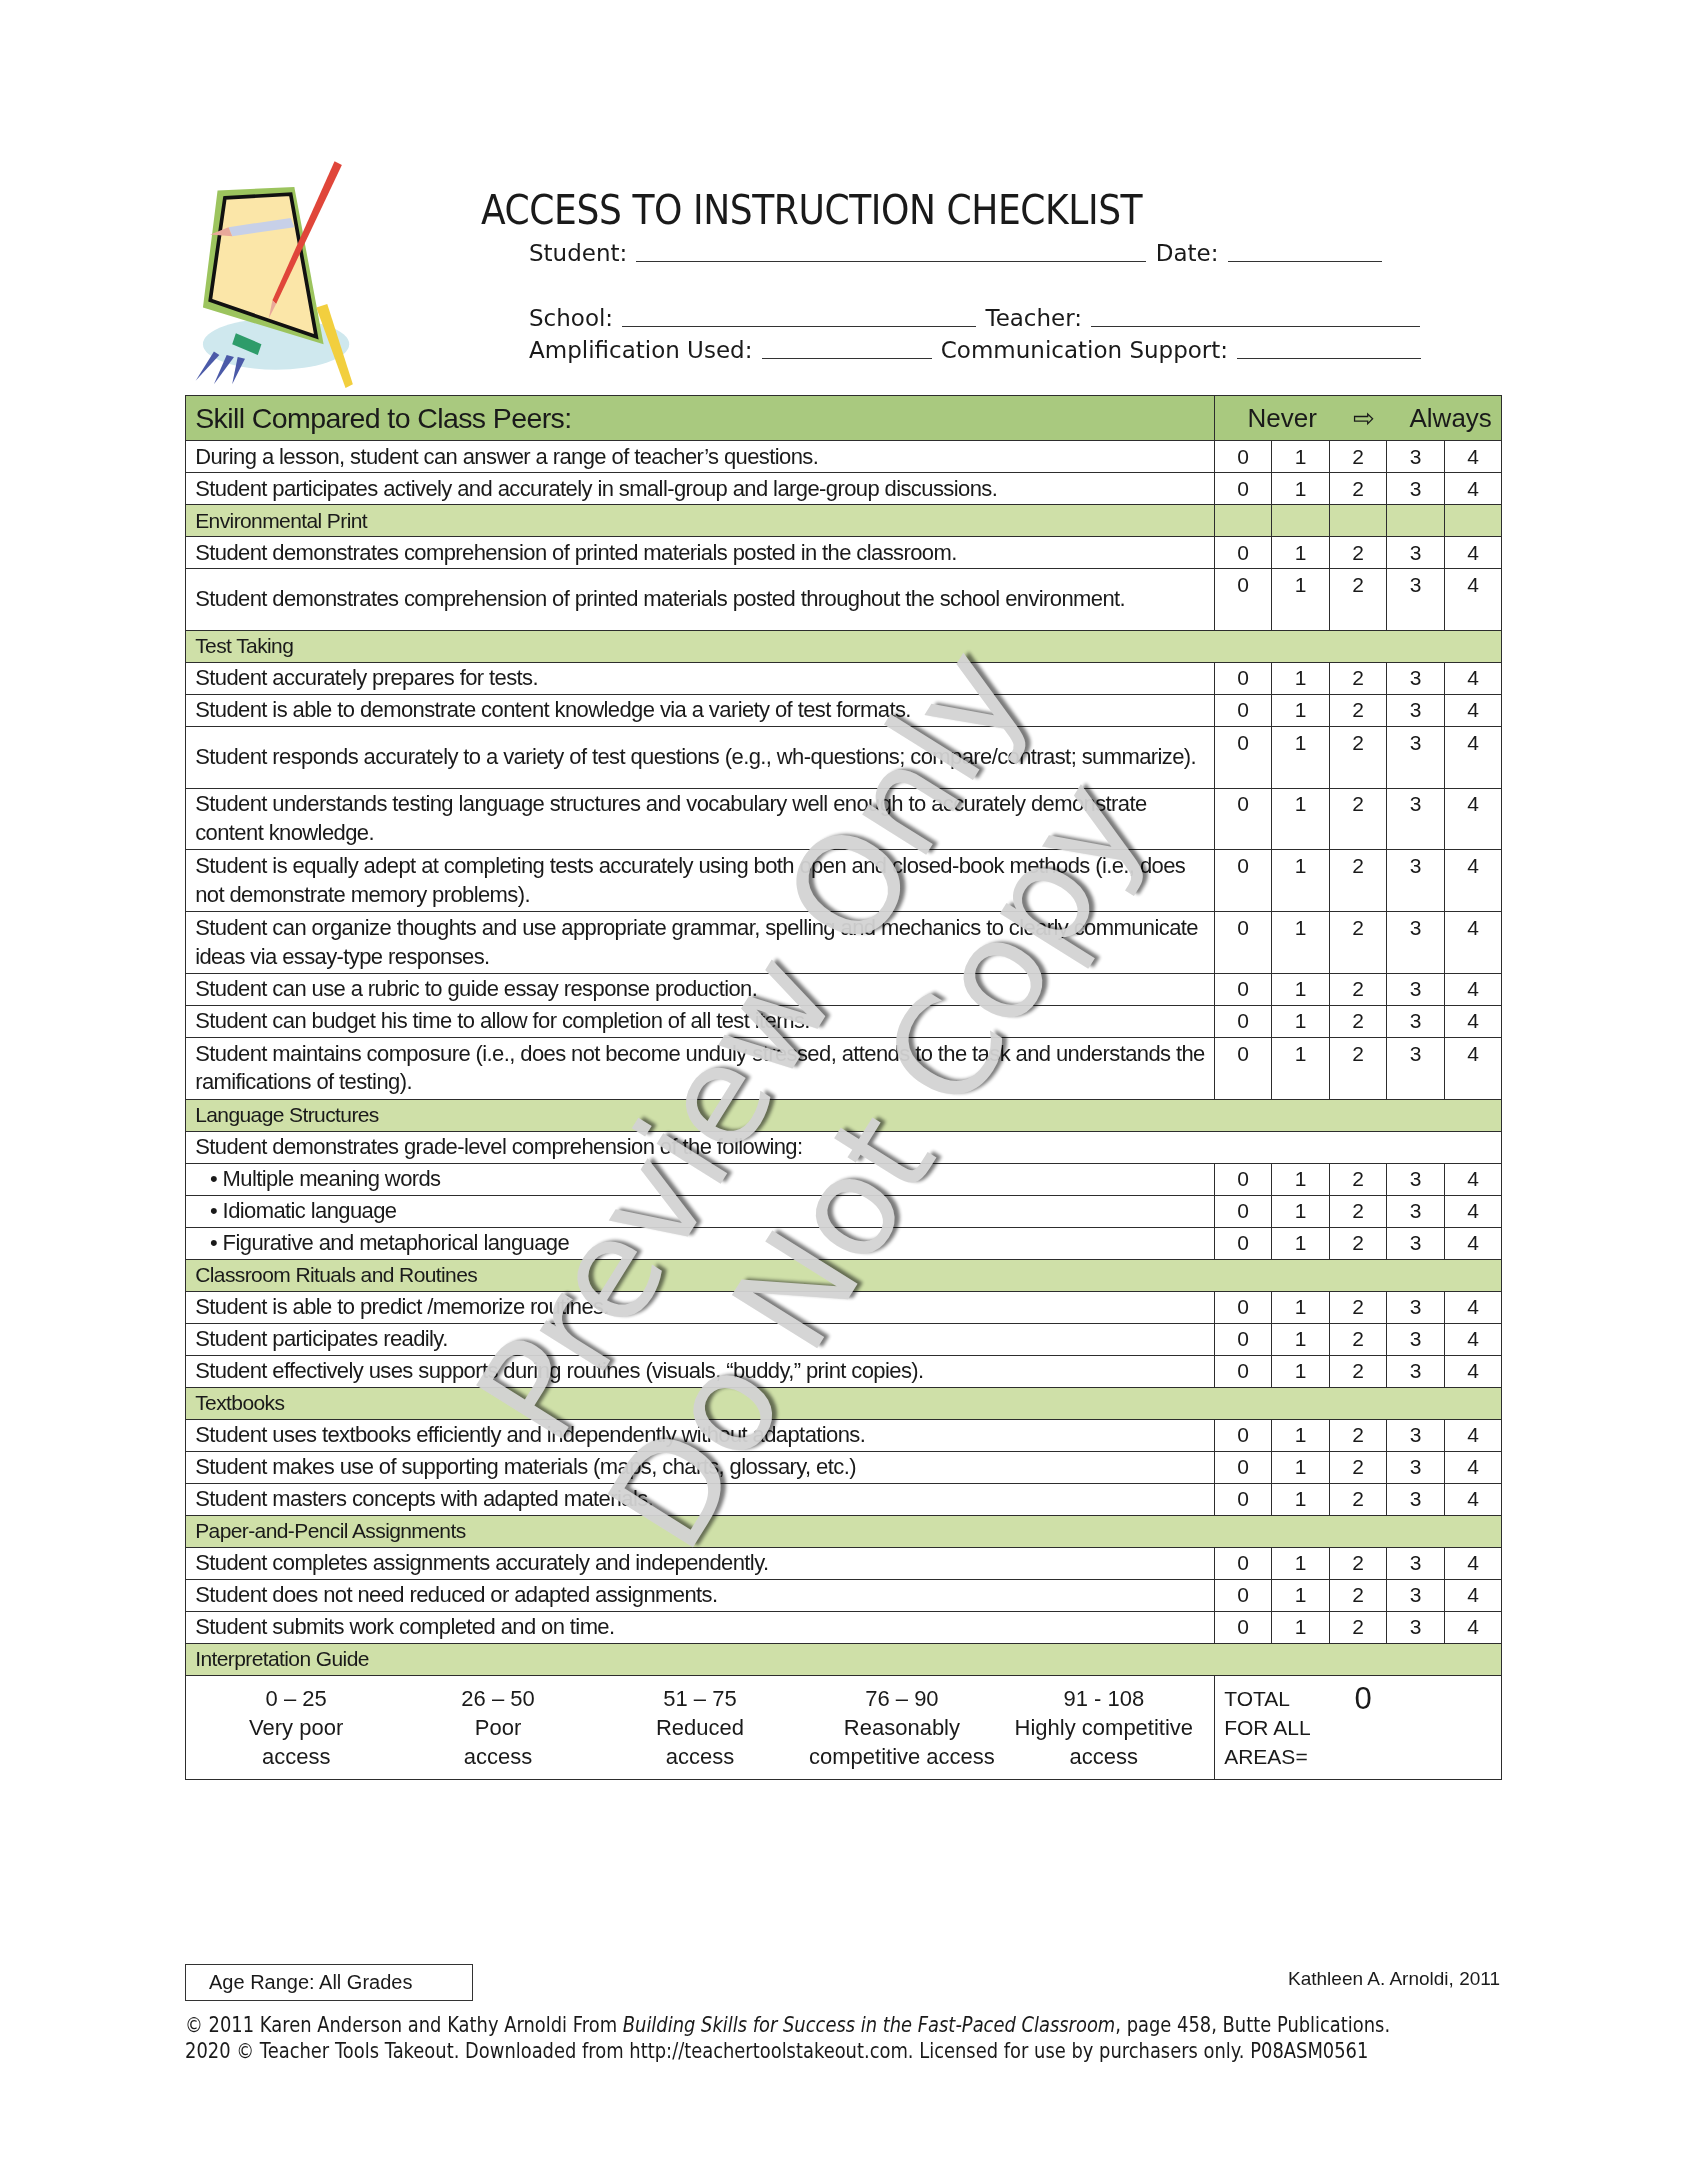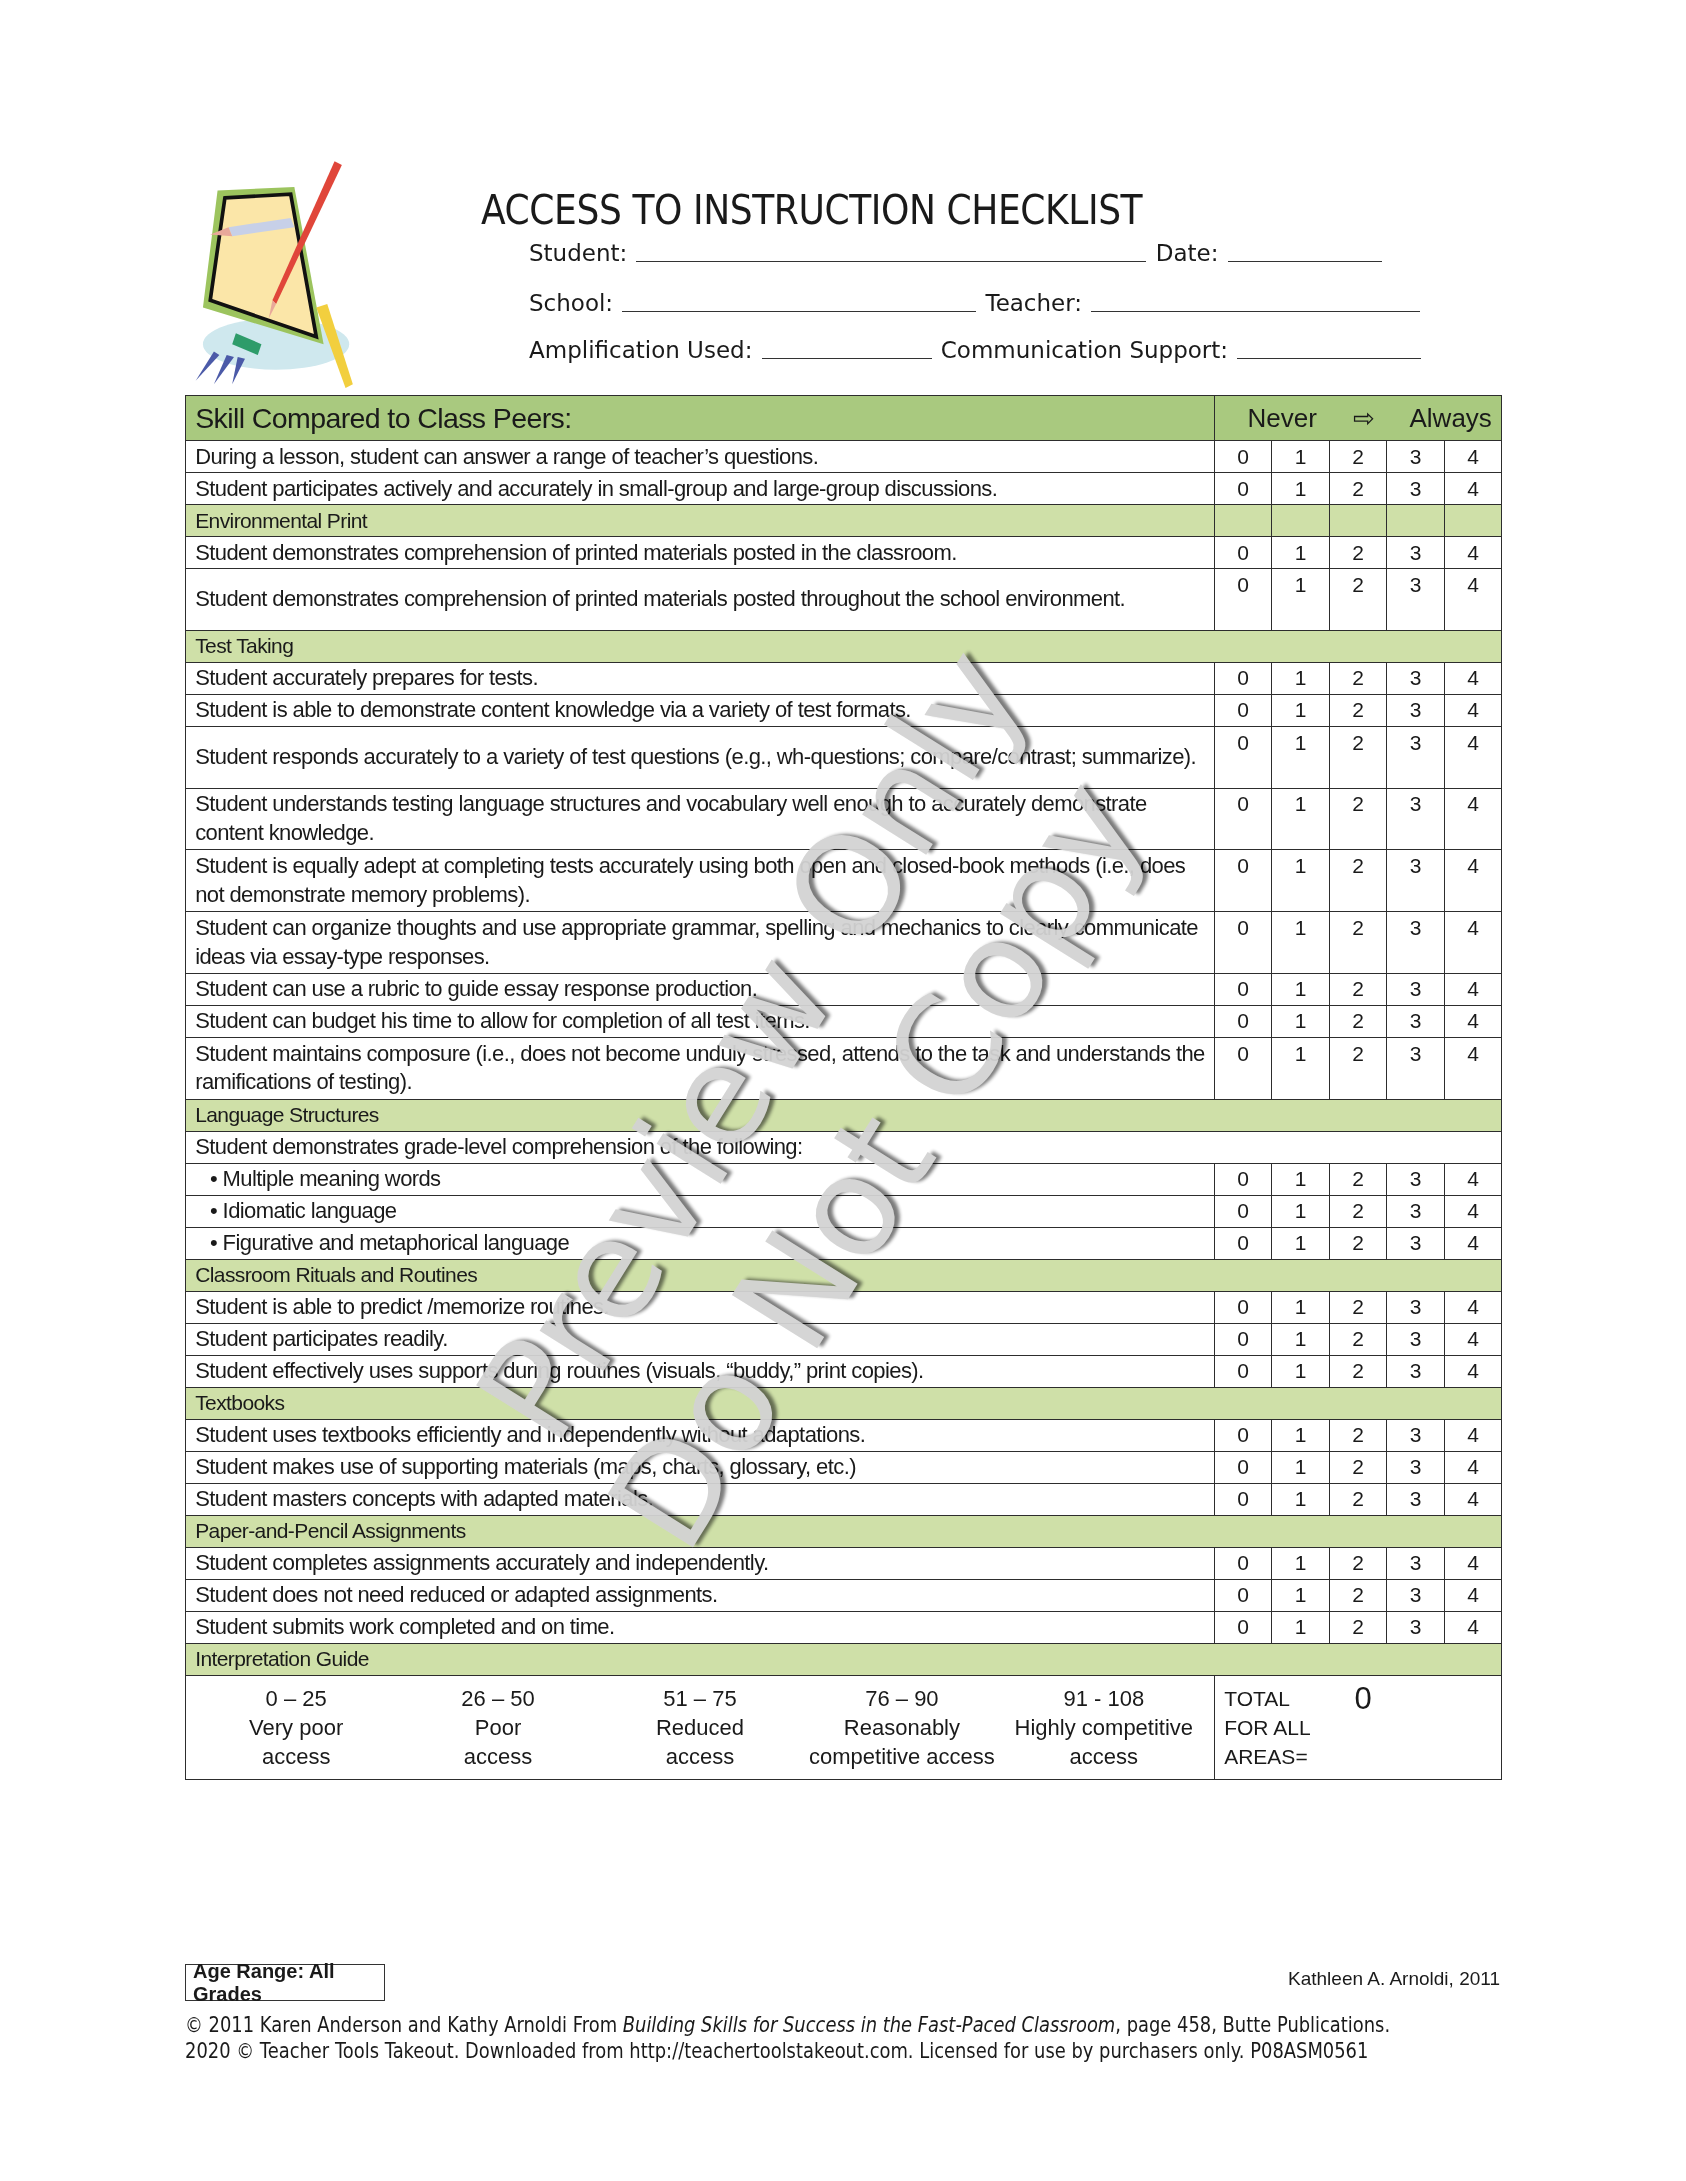--- a/index.html
+++ b/index.html
@@ -23,22 +23,22 @@
   tr.sec td { background:#cfe0a8; height:31px; font-size:21px; }
   tr.item td.num { text-align:center; font-size:21px; padding:0; }
   tr.item.tall td { height:59px; line-height:28.5px; }
   tr.item.tall td.num { vertical-align:top; padding-top:1.8px; }
   .bullet { padding-left:24px; }
   tr.guide td { height:103px; vertical-align:middle; }
   .guide-grid { display:flex; justify-content:space-around; text-align:center; font-size:22px; line-height:29px; }
   .guide-cell { width:20%; }
   .total-wrap { display:flex; font-size:21px; line-height:29px; }
   .total-val { margin-left:44px; font-size:31px; }
-  #age-range { position:absolute; left:185px; top:1964px; width:200px; height:37px; border:1.8px solid #333;
-               font-size:20px; font-weight:bold; display:flex; align-items:center; padding-left:7px; box-sizing:border-box; }
+  #age-range { position:absolute; left:185px; top:1964px; width:288px; height:37px; border:1.8px solid #333;
+               font-size:20px; font-weight:normal; display:flex; align-items:center; padding-left:23px; box-sizing:border-box; }
   #credit { position:absolute; right:186px; top:1968px; font-size:19px; }
   .footer { position:absolute; left:185px; font-size:20.7px; white-space:nowrap; font-family:"DejaVu Sans", sans-serif;
             transform:scaleX(0.865); transform-origin:left top; }
   #watermark { position:absolute; left:0; top:0; width:1686px; height:2182px; pointer-events:none; }
   .wm { position:absolute; font-family:"DejaVu Sans", sans-serif; font-size:138px; color:#d3d3d3;
         white-space:nowrap; text-shadow: 3.7px 3.7px 3.7px rgba(0,0,0,0.55); opacity:0.95; }
 </style>
 </head>
 <body>
 
@@ -58,21 +58,21 @@
 </svg>
 
 <div id="title">ACCESS TO INSTRUCTION CHECKLIST</div>
 
 <div class="field-row" style="top:235px;">
   <span class="field-label">Student:</span>
   <span class="blank" style="width:510px;"></span>
   <span class="field-label">Date:</span>
   <span class="blank" style="width:154px;"></span>
 </div>
-<div class="field-row" style="top:285px;">
+<div class="field-row" style="top:300px;">
   <span class="field-label">School:</span>
   <span class="blank" style="width:354px;"></span>
   <span class="field-label">Teacher:</span>
   <span class="blank" style="width:329px;"></span>
 </div>
 <div class="field-row" style="top:332px;">
   <span class="field-label">Amplification Used:</span>
   <span class="blank" style="width:170px;"></span>
   <span class="field-label">Communication Support:</span>
   <span class="blank" style="width:184px;"></span>

